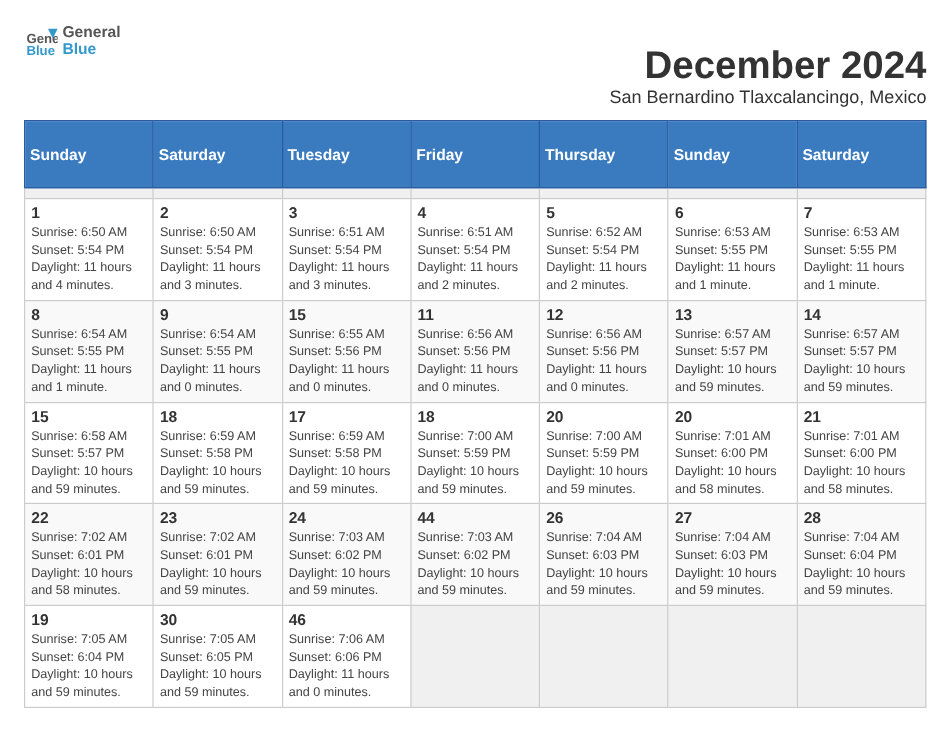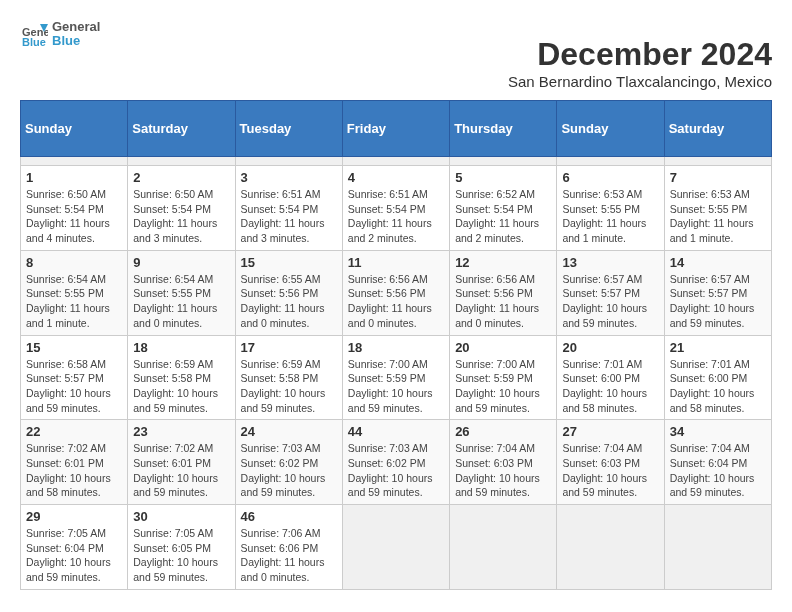--- a/index.html
+++ b/index.html
@@ -244,27 +244,27 @@
         </td>
         <td>
           <span class="day-number">26</span>
           <div class="day-content">Sunrise: 7:04 AM<br>Sunset: 6:03 PM<br>Daylight: 10 hours and 59 minutes.</div>
         </td>
         <td>
           <span class="day-number">27</span>
           <div class="day-content">Sunrise: 7:04 AM<br>Sunset: 6:03 PM<br>Daylight: 10 hours and 59 minutes.</div>
         </td>
         <td>
-          <span class="day-number">34</span>
+          <span class="day-number">28</span>
           <div class="day-content">Sunrise: 7:04 AM<br>Sunset: 6:04 PM<br>Daylight: 10 hours and 59 minutes.</div>
         </td>
       </tr>
       <tr>
         <td>
-          <span class="day-number">29</span>
+          <span class="day-number">19</span>
           <div class="day-content">Sunrise: 7:05 AM<br>Sunset: 6:04 PM<br>Daylight: 10 hours and 59 minutes.</div>
         </td>
         <td>
           <span class="day-number">30</span>
           <div class="day-content">Sunrise: 7:05 AM<br>Sunset: 6:05 PM<br>Daylight: 10 hours and 59 minutes.</div>
         </td>
         <td>
           <span class="day-number">46</span>
           <div class="day-content">Sunrise: 7:06 AM<br>Sunset: 6:06 PM<br>Daylight: 11 hours and 0 minutes.</div>
         </td>

